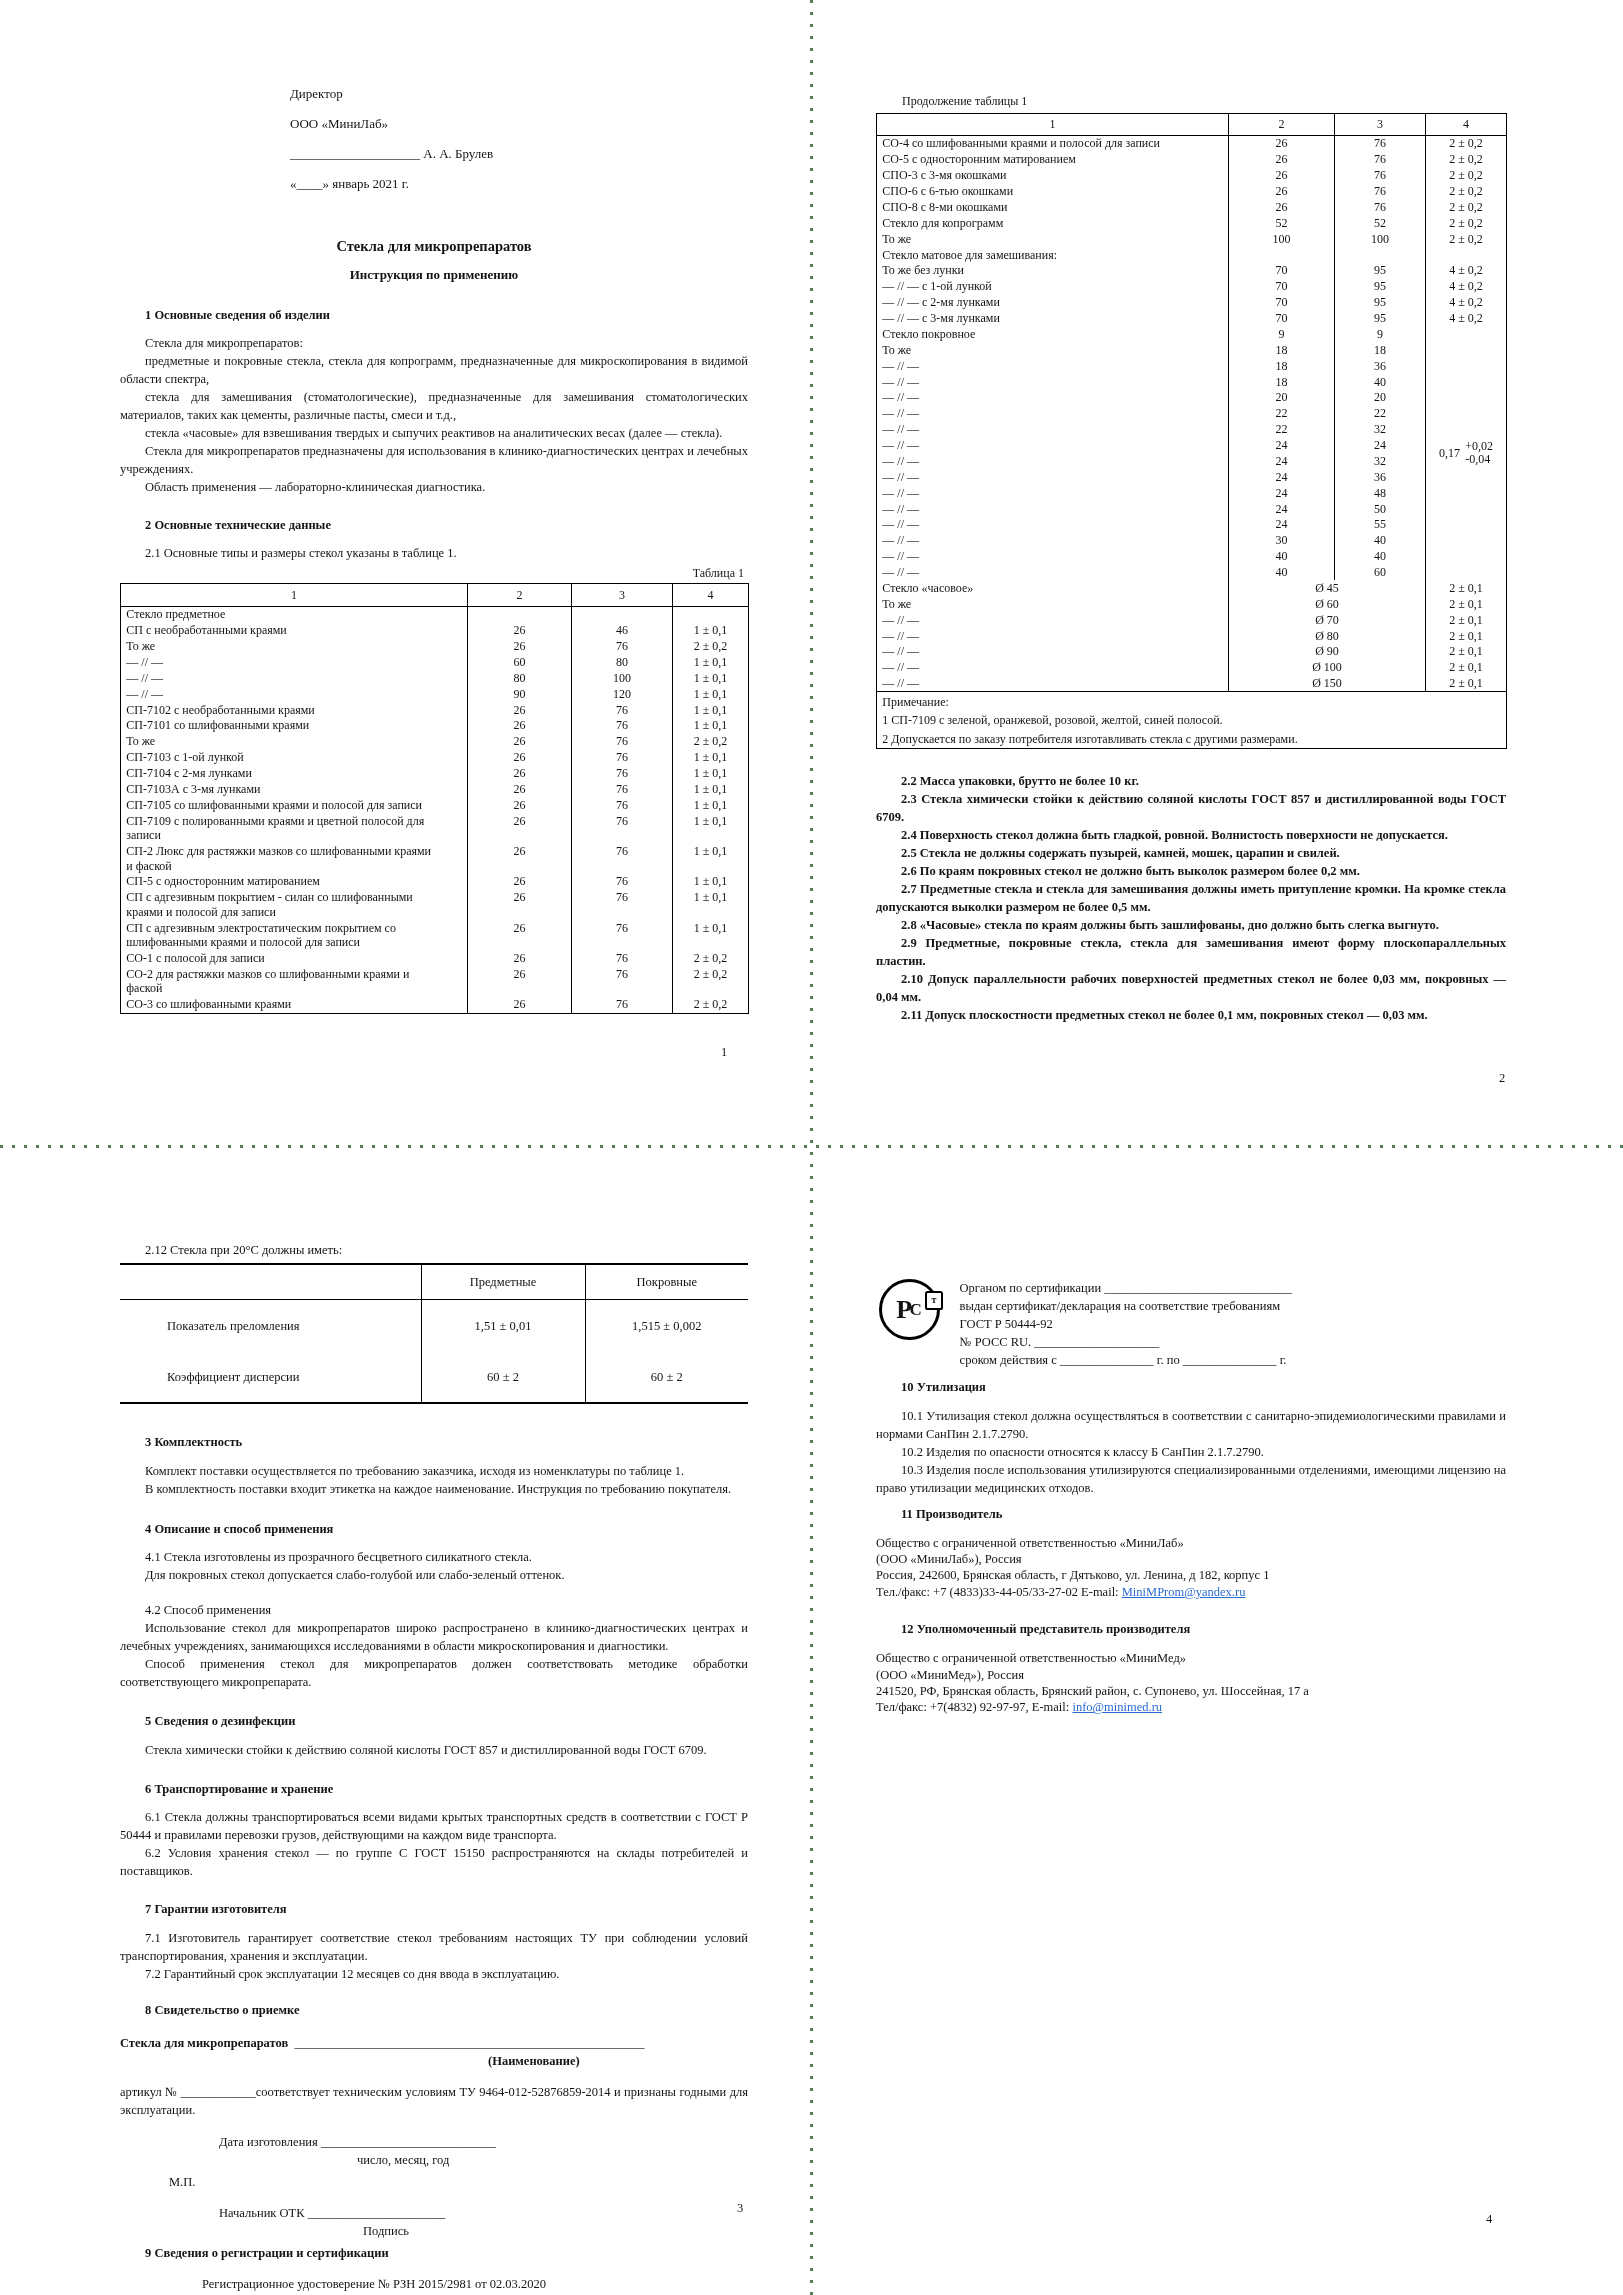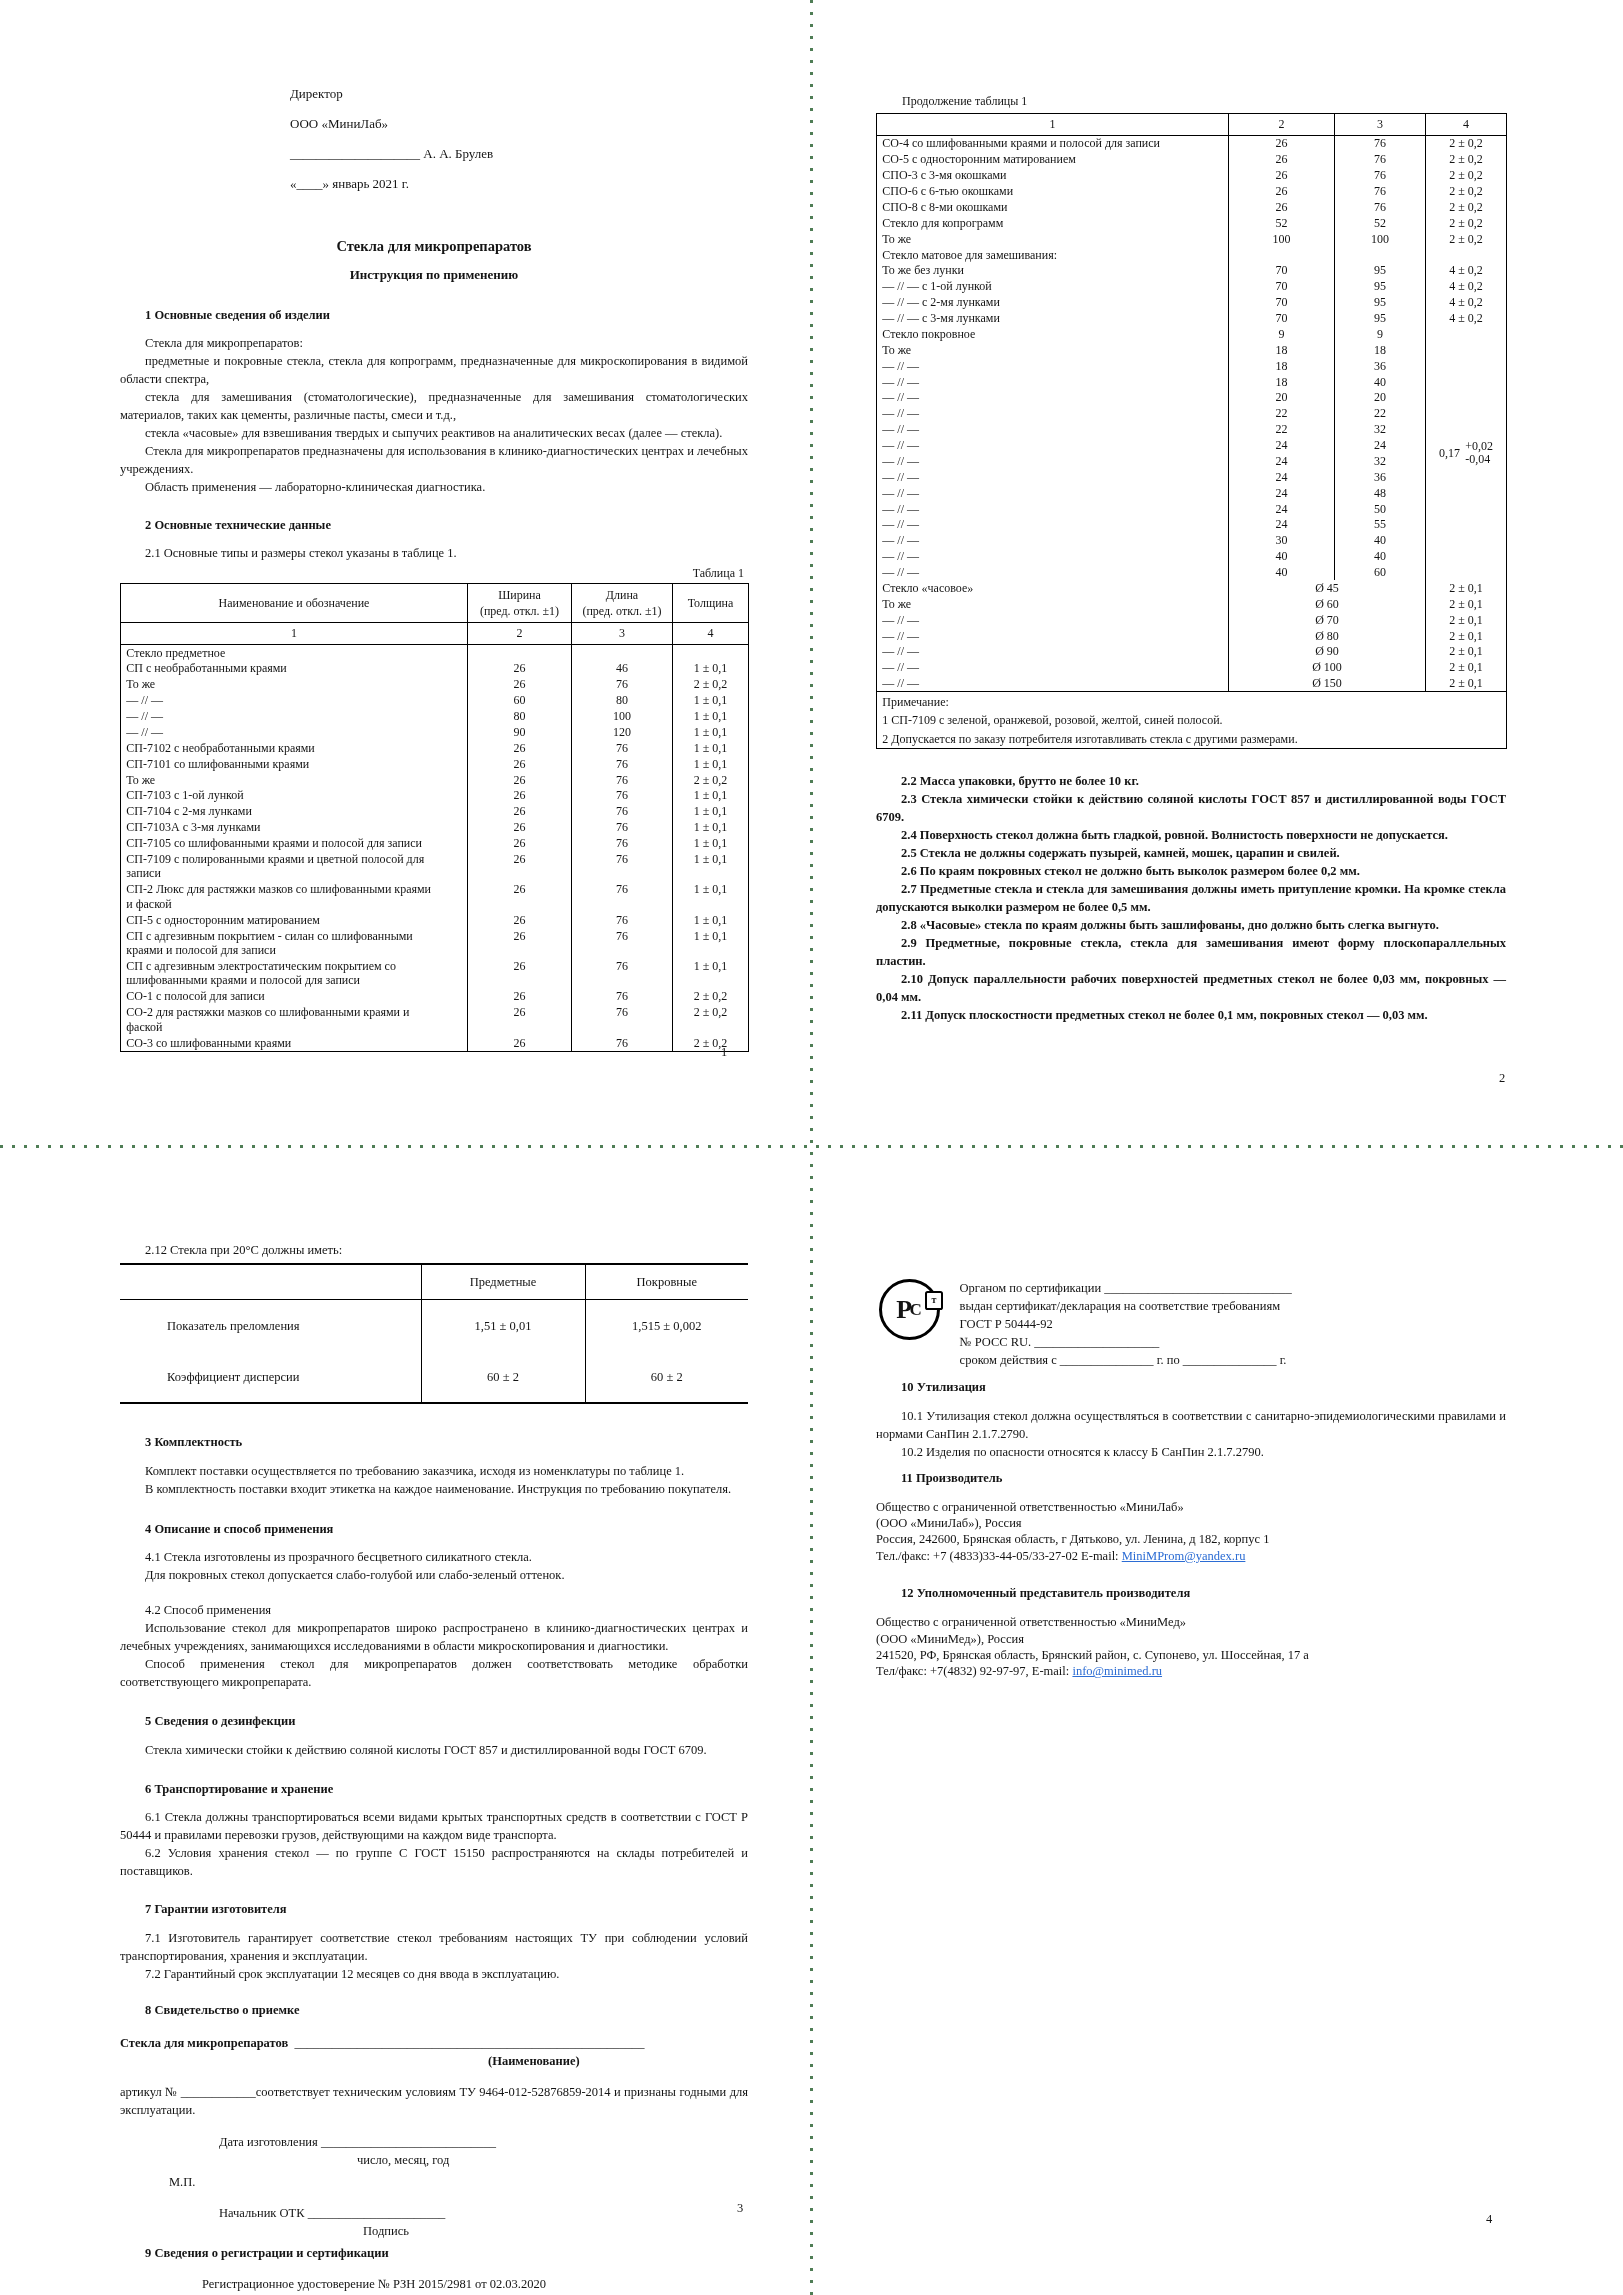--- a/index.html
+++ b/index.html
@@ -88,28 +88,20 @@
   <p class="tlabel">Таблица 1</p>
   <table class="t1">
     <colgroup>
         <col style="width:347px">
         <col style="width:104px">
         <col style="width:101px">
         <col style="width:76px">
       </colgroup>
     <thead>
       <tr>
-        <td>Наименование и обозначение</td>
-        <td>Ширина
-(пред. откл. ±1)</td>
-        <td>Длина
-(пред. откл. ±1)</td>
-        <td>Толщина</td>
-      </tr>
-      <tr>
         <td>1</td>
         <td>2</td>
         <td>3</td>
         <td>4</td>
       </tr>
     </thead>
     <tbody>
         <tr>
           <td>Стекло предметное</td>
           <td></td>
@@ -545,20 +537,21 @@
       <p>Органом по сертификации ______________________________</p>
       <p>выдан сертификат/декларация на соответствие требованиям</p>
       <p>ГОСТ Р 50444-92</p>
       <p>№ РОСС RU. ____________________</p>
       <p>сроком действия с _______________ г.  по _______________ г.</p>
     </div>
   </div>
   <p class="sec" style="margin-top:9px;">10 Утилизация</p>
   <p class="ind" style="margin-top:10.5px;">10.1 Утилизация стекол должна осуществляться в соответствии с санитарно-эпидемиологическими правилами и нормами СанПин 2.1.7.2790.</p>
   <p class="ind">10.2 Изделия по опасности относятся к классу Б СанПин 2.1.7.2790.</p>
+  <p class="ind">10.3 Изделия после использования утилизируются специализированными отделениями, имеющими лицензию на право утилизации медицинских отходов.</p>
   <p class="sec" style="margin-top:8px;">11 Производитель</p>
   <div class="addr" style="margin-top:12px;">
     <p>Общество с ограниченной ответственностью «МиниЛаб»</p>
     <p>(ООО «МиниЛаб»), Россия</p>
     <p>Россия, 242600, Брянская область, г Дятьково, ул. Ленина, д 182, корпус 1</p>
     <p><span>Тел./факс: +7 (4833)33-44-05/33-27-02 E-mail: </span><a href="#" class="email">MiniMProm@yandex.ru</a></p>
   </div>
   <p class="sec" style="margin-top:20px;">12 Уполномоченный представитель производителя</p>
   <div class="addr" style="margin-top:12px;">
     <p>Общество с ограниченной ответственностью «МиниМед»</p>

